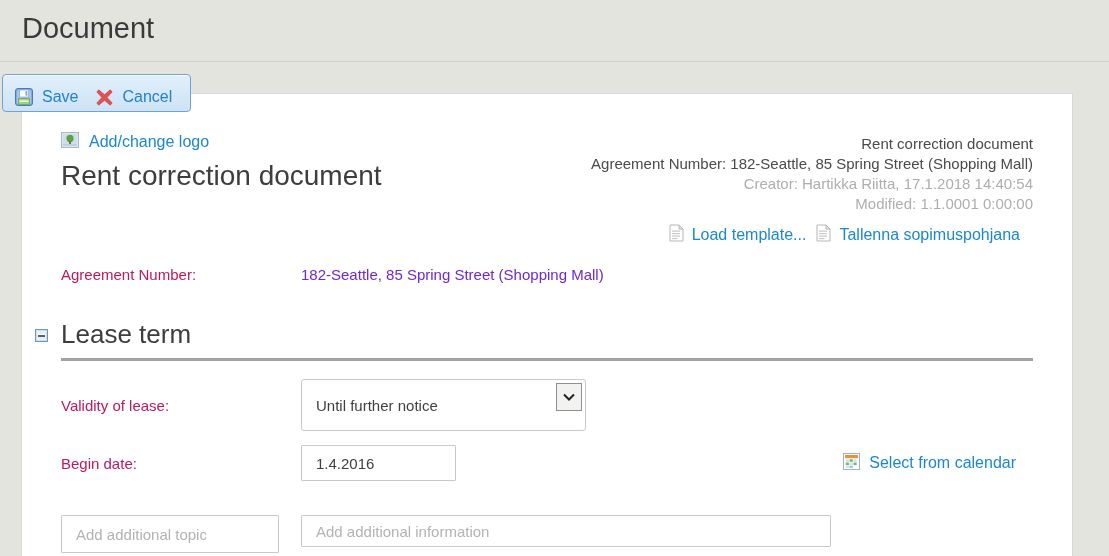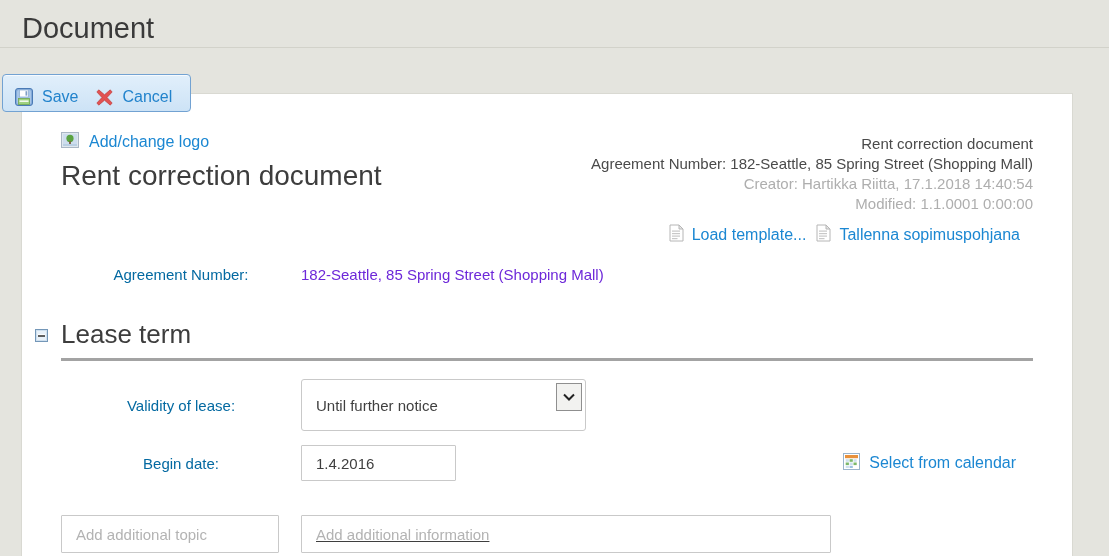--- a/index.html
+++ b/index.html
@@ -8,21 +8,21 @@
     width: 1109px; height: 556px;
     background: #e4e4de;
     font-family: "Liberation Sans", sans-serif;
     position: relative;
     overflow: hidden;
     color: #3d3d3d;
   }
 
   
   .page-header {
-    height: 48px;
+    height: 62px;
     padding: 12px 0 0 22px;
     border-bottom: 1px solid #d2d2ca;
     font-size: 29px;
     color: #3a3a3a;
   }
 
   
   .toolbar {
     position: absolute;
     left: 2px; top: 74px;
@@ -72,21 +72,21 @@
     margin: 10px 13px 0 0;
     display: flex; justify-content: flex-end; align-items: flex-end; gap: 10px;
   }
   .tpl-link {
     display: flex; align-items: center; gap: 8px;
     color: #1b87d2; font-size: 16px; cursor: pointer; white-space: nowrap;
   }
 
   
   .field-row { display: flex; align-items: center; font-size: 15px; }
-  .field-label { width: 240px; flex: 0 0 240px; color: #0369a1; text-align: center; }
+  .field-label { width: 240px; flex: 0 0 240px; color: #be185d; }
   .agreement-row { margin-top: 20px; }
   .agreement-value { color: #6d28d9; }
 
   
   .section-header {
     margin-top: 36px;
     position: relative;
     padding-bottom: 8px;
     border-bottom: 3px solid #a3a3a3;
   }
@@ -127,21 +127,21 @@
   .begin-input { width: 155px; }
 
   .calendar-link {
     margin-left: auto; margin-right: 17px;
     display: flex; align-items: center; gap: 9px;
     color: #1b87d2; font-size: 16px; cursor: pointer; white-space: nowrap;
   }
 
   .additional-row { margin-top: 34px; display: flex; }
   .topic-input { width: 218px; height: 38px; }
-  .info-input { width: 530px; height: 38px; margin-left: 22px; text-decoration: underline; }
+  .info-input { width: 530px; height: 32px; margin-left: 22px; }
 </style>
 </head>
 <body>
 
 <div class="page-header">Document</div>
 
 <div class="toolbar">
   <div class="tb-btn">
     <span>
       <svg width="18" height="18" viewBox="0 0 18 18">

